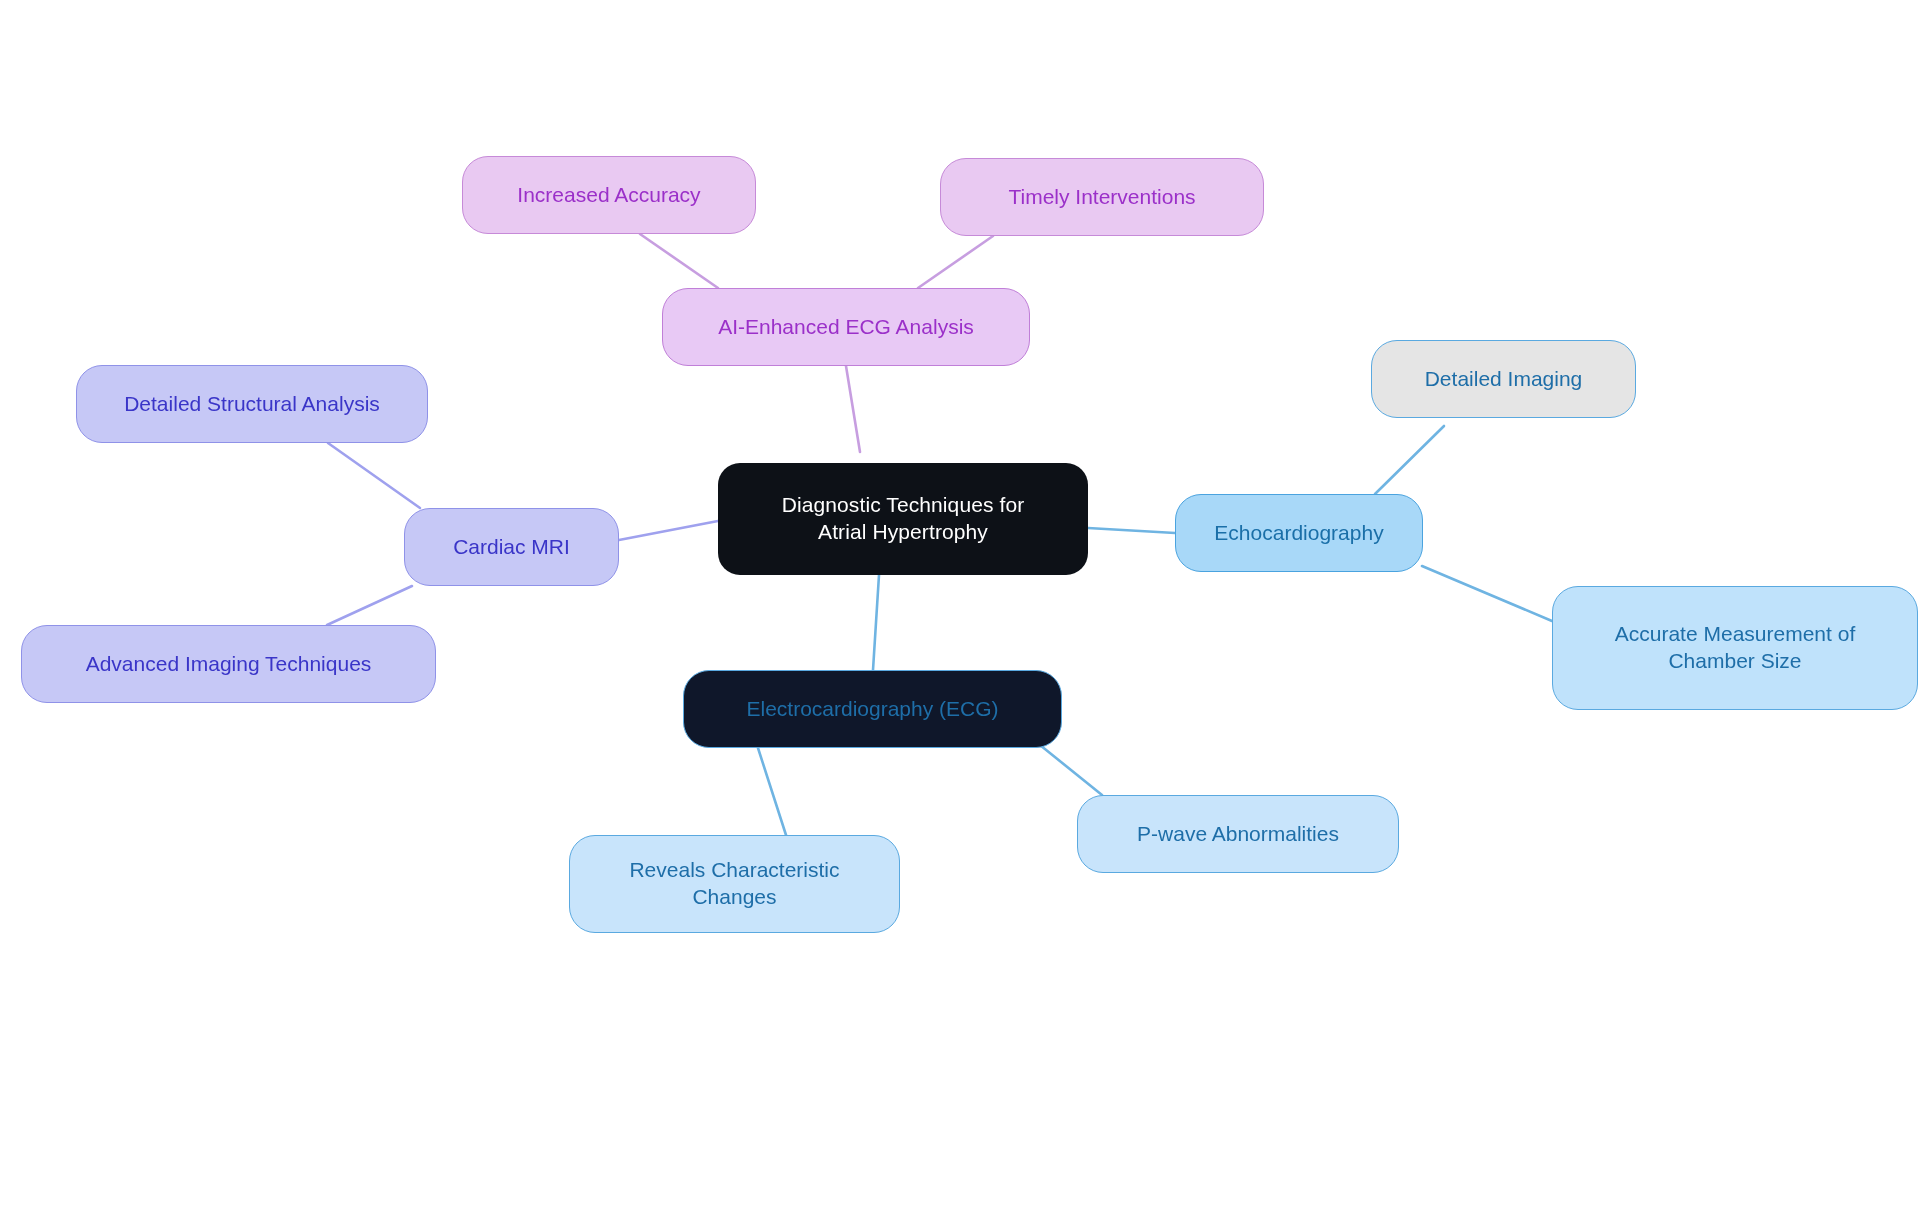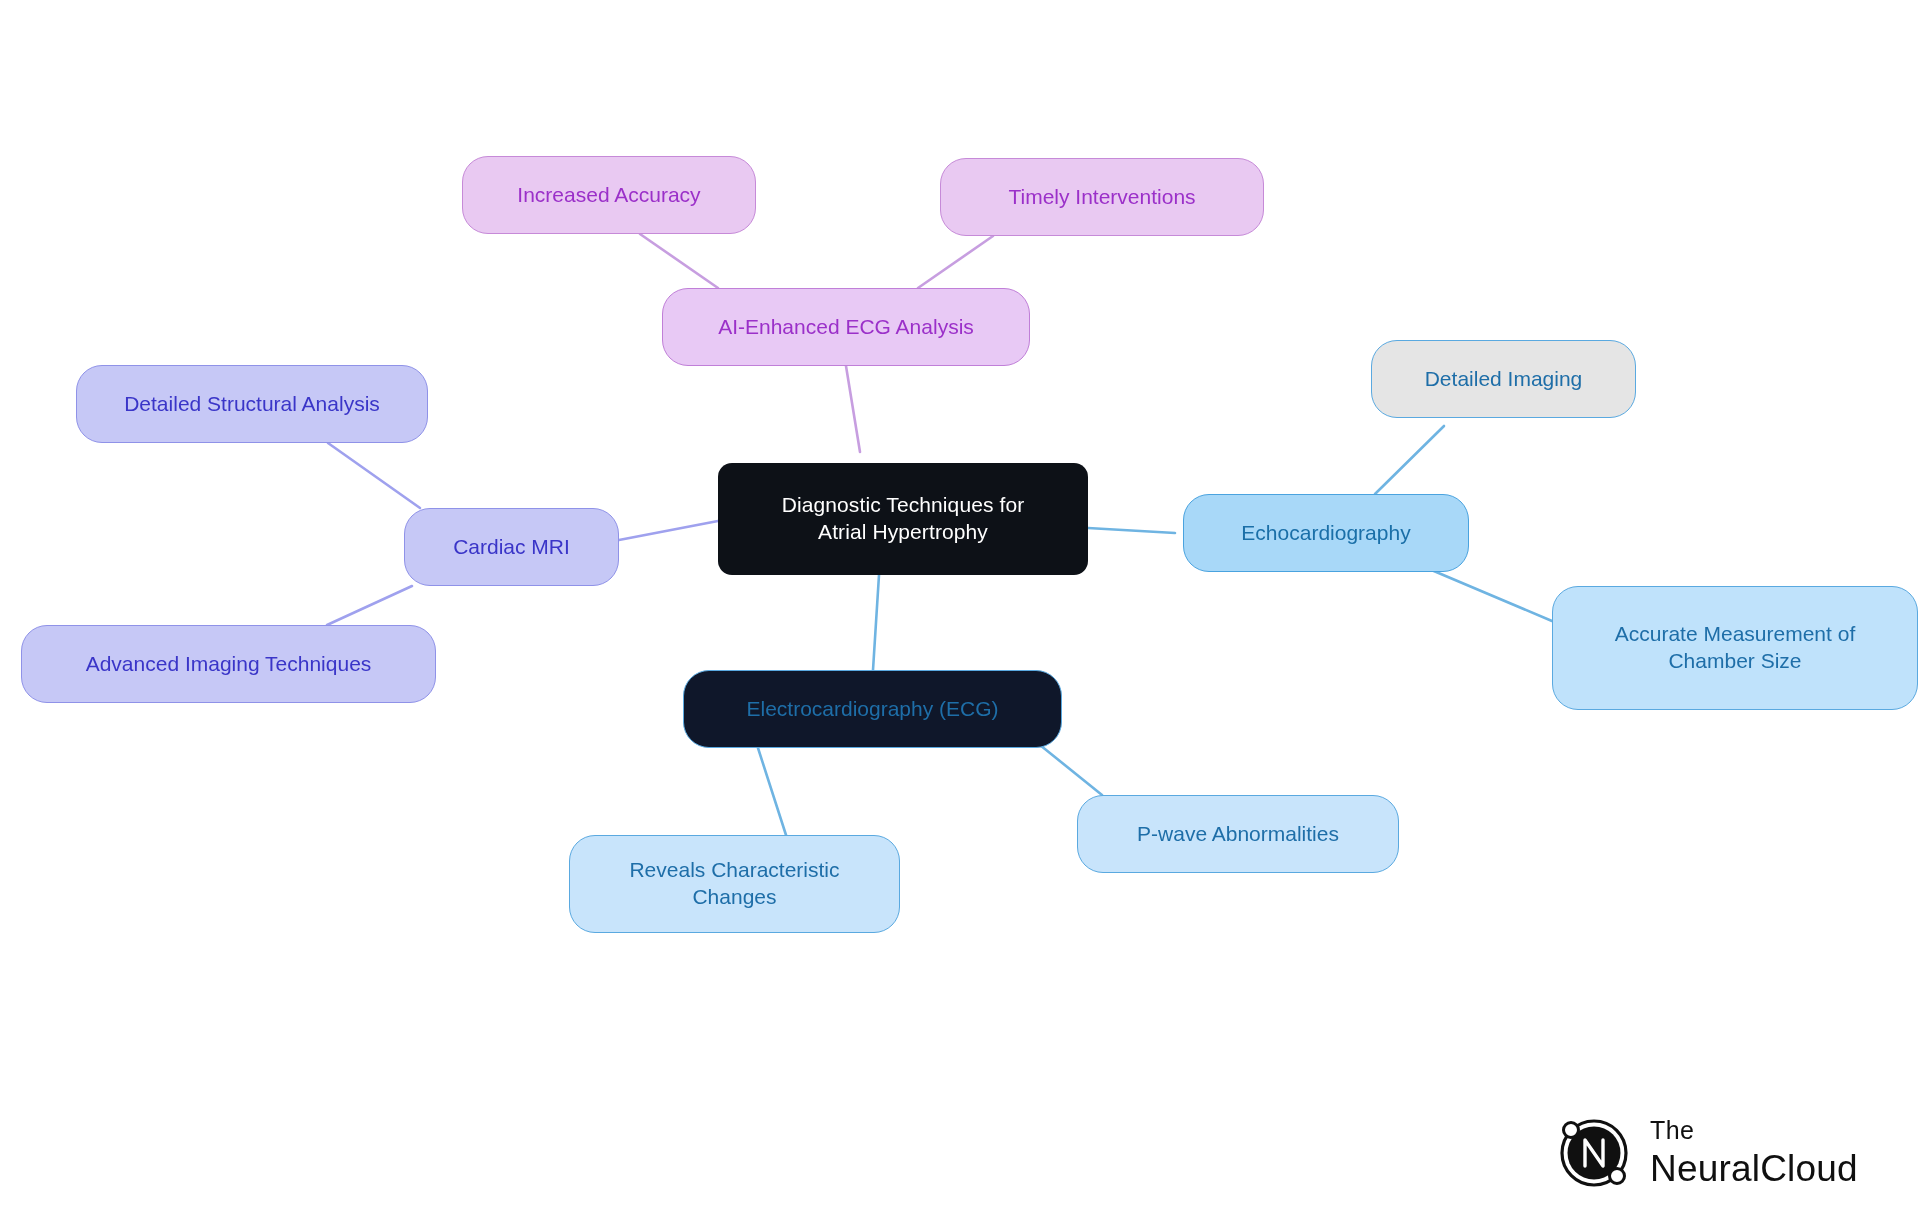--- a/index.html
+++ b/index.html
@@ -37,21 +37,21 @@
     justify-content: center;
     text-align: center;
     border-radius: 26px;
     border-style: solid;
     border-width: 1.5px;
     line-height: 1.28;
     white-space: pre-line;
     padding: 6px 14px;
   }
   .node.root {
-    border-radius: 14px;
+    border-radius: 22px;
     border-width: 0;
     font-size: 21px;
     letter-spacing: 0.1px;
   }
   .node.lvl1 { font-size: 21px; }
   .node.lvl2 { font-size: 21px; }
 
   
   #logo {
     position: absolute;
@@ -99,39 +99,24 @@
 
   <div id="nodes">
       <div class="node root" style="left: 718px; top: 463px; width: 370px; height: 112px; background: rgb(13, 17, 23); border: none; color: rgb(255, 255, 255);"><span>Diagnostic Techniques for
 Atrial Hypertrophy</span></div>
       <div class="node lvl1" style="left: 404px; top: 508px; width: 215px; height: 78px; background: rgb(198, 200, 246); border-color: rgb(143, 146, 232); color: rgb(58, 53, 200);"><span>Cardiac MRI</span></div>
       <div class="node lvl2" style="left: 76px; top: 365px; width: 352px; height: 78px; background: rgb(198, 200, 246); border-color: rgb(143, 146, 232); color: rgb(58, 53, 200);"><span>Detailed Structural Analysis</span></div>
       <div class="node lvl2" style="left: 21px; top: 625px; width: 415px; height: 78px; background: rgb(198, 200, 246); border-color: rgb(143, 146, 232); color: rgb(58, 53, 200);"><span>Advanced Imaging Techniques</span></div>
       <div class="node lvl1" style="left: 662px; top: 288px; width: 368px; height: 78px; background: rgb(232, 201, 245); border-color: rgb(192, 127, 216); color: rgb(155, 48, 201);"><span>AI-Enhanced ECG Analysis</span></div>
       <div class="node lvl2" style="left: 462px; top: 156px; width: 294px; height: 78px; background: rgb(233, 201, 242); border-color: rgb(198, 138, 216); color: rgb(155, 48, 201);"><span>Increased Accuracy</span></div>
       <div class="node lvl2" style="left: 940px; top: 158px; width: 324px; height: 78px; background: rgb(233, 201, 242); border-color: rgb(198, 138, 216); color: rgb(155, 48, 201);"><span>Timely Interventions</span></div>
-      <div class="node lvl1" style="left: 1175px; top: 494px; width: 286px; height: 78px; background: rgb(168, 216, 248); border-color: rgb(74, 163, 223); color: rgb(26, 111, 168); margin-left: 8px;"><span>Echocardiography</span></div>
+      <div class="node lvl1" style="left: 1175px; top: 494px; width: 248px; height: 78px; background: rgb(168, 216, 248); border-color: rgb(74, 163, 223); color: rgb(26, 111, 168);"><span>Echocardiography</span></div>
       <div class="node lvl2" style="left: 1371px; top: 340px; width: 265px; height: 78px; background: #e5e5e5; border-color: rgb(90, 169, 224); color: rgb(30, 110, 168); justify-content: center;"><span>Detailed Imaging</span></div>
       <div class="node lvl2" style="left: 1552px; top: 586px; width: 366px; height: 124px; background: rgb(191, 226, 251); border-color: rgb(90, 169, 224); color: rgb(30, 110, 168);"><span>Accurate Measurement of
 Chamber Size</span></div>
       <div class="node lvl1" style="left: 683px; top: 670px; width: 379px; height: 78px; background: #0f172a; border-color: rgb(90, 169, 224); color: rgb(30, 110, 168);"><span>Electrocardiography (ECG)</span></div>
       <div class="node lvl2" style="left: 569px; top: 835px; width: 331px; height: 98px; background: rgb(200, 228, 251); border-color: rgb(90, 169, 224); color: rgb(30, 110, 168);"><span>Reveals Characteristic
 Changes</span></div>
       <div class="node lvl2" style="left: 1077px; top: 795px; width: 322px; height: 78px; background: rgb(200, 228, 251); border-color: rgb(90, 169, 224); color: rgb(30, 110, 168);"><span>P-wave Abnormalities</span></div>
     </div>
 
-  <div id="logo" style="left: 1552px; top: 1110px;">
-    <div class="mark">
-      <svg width="84" height="84" viewBox="0 0 84 84" xmlns="http://www.w3.org/2000/svg">
-        <circle cx="42" cy="43" r="32" fill="none" stroke="#101010" stroke-width="3.2"></circle>
-        <circle cx="42" cy="43" r="26.5" fill="#101010"></circle>
-        <path d="M33 56 L33 30 L51 56 L51 30" fill="none" stroke="#ffffff" stroke-width="3.4" stroke-linecap="round" stroke-linejoin="round"></path>
-        <circle cx="19" cy="20" r="7.5" fill="#ffffff" stroke="#101010" stroke-width="3"></circle>
-        <circle cx="65" cy="66" r="7.5" fill="#ffffff" stroke="#101010" stroke-width="3"></circle>
-      </svg>
-    </div>
-    <div class="wordmark">
-      <span class="wm-the">The</span>
-      <span class="wm-nc">NeuralCloud</span>
-    </div>
-  </div>
 
 </div>
 
 </body></html>

